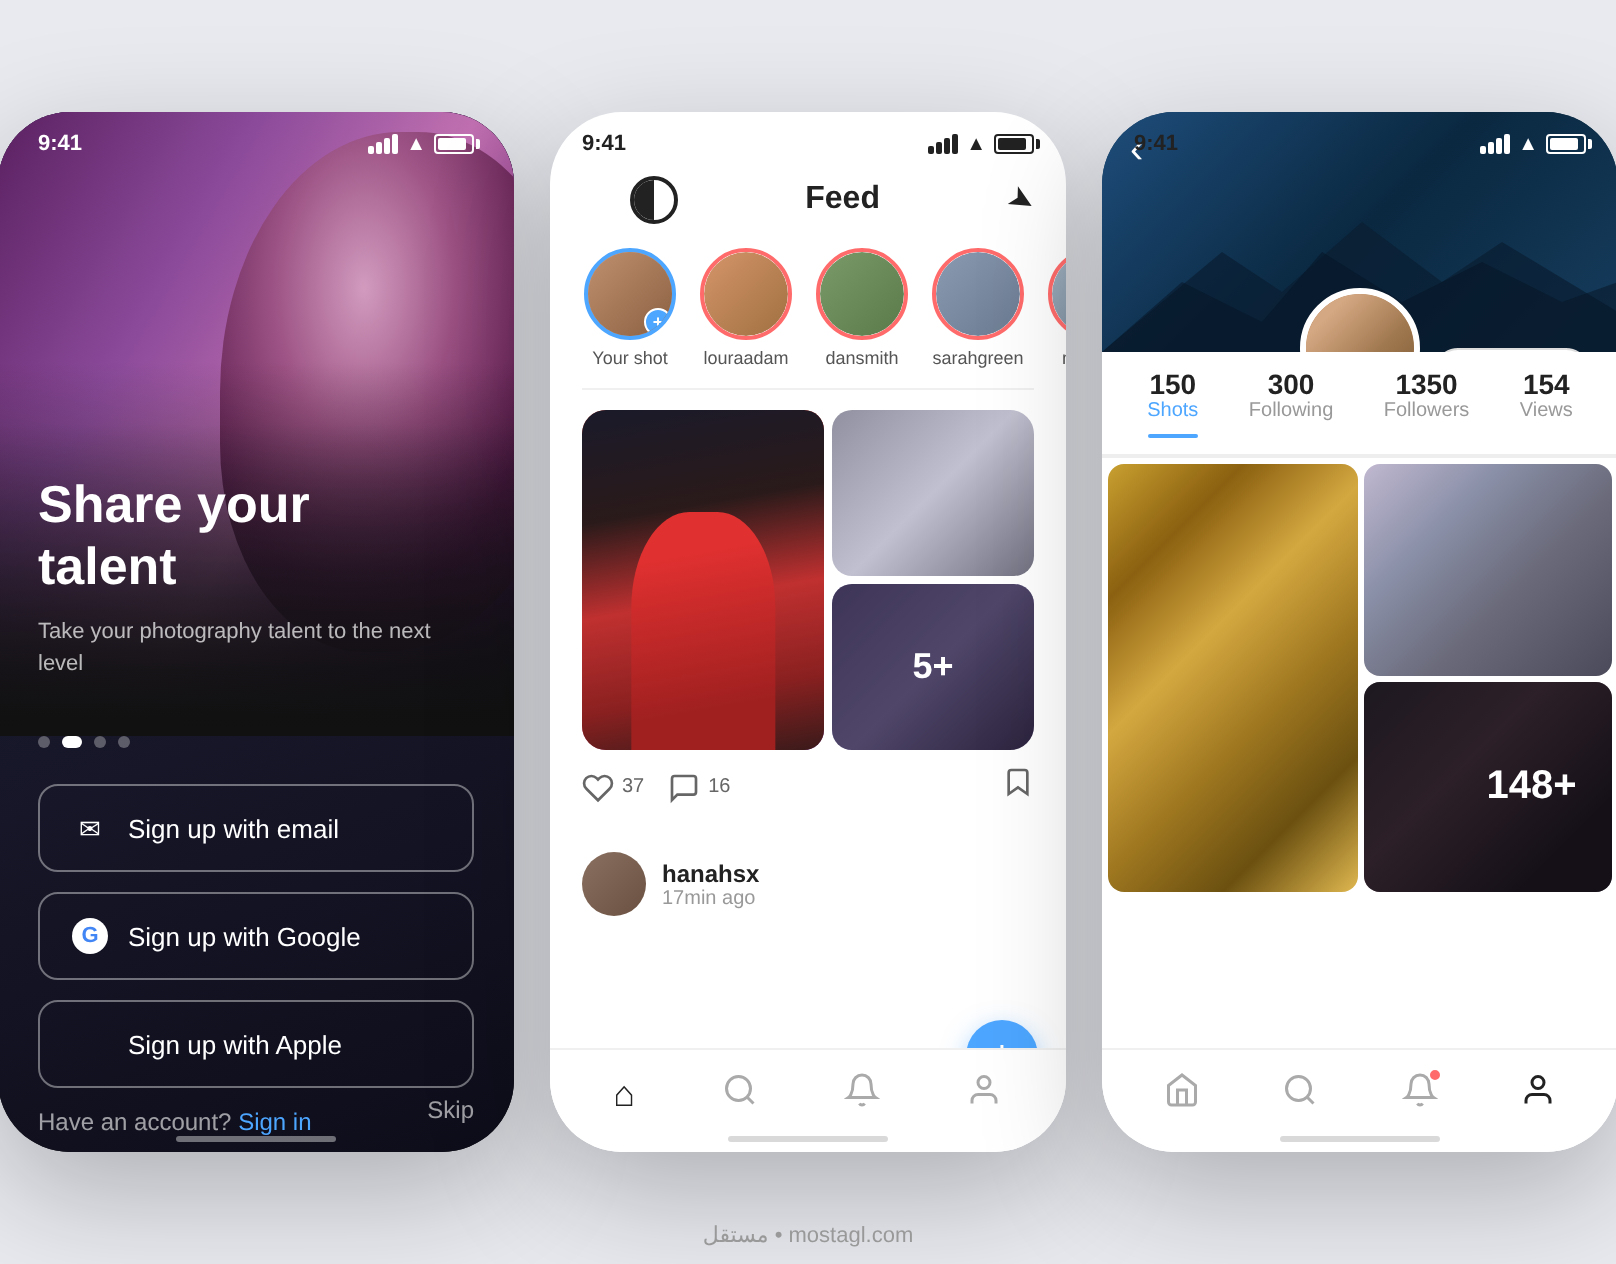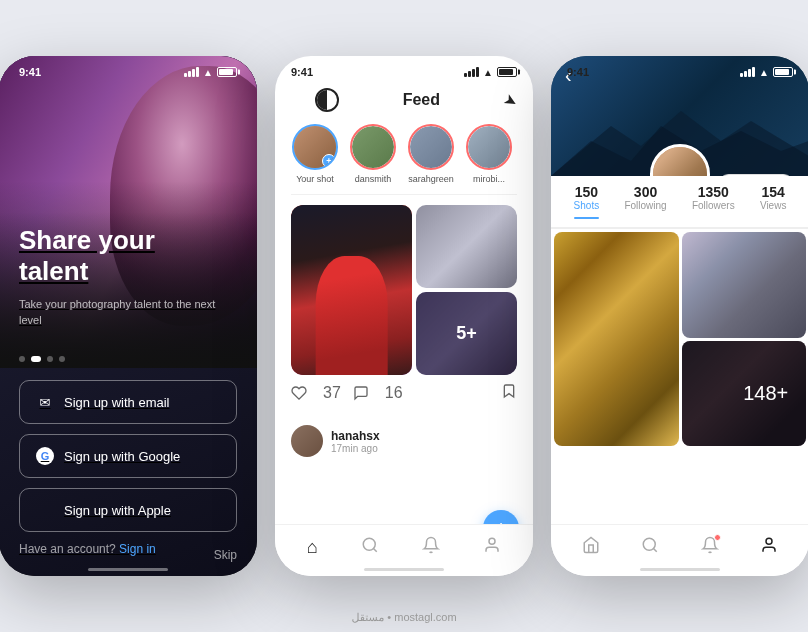--- a/index.html
+++ b/index.html
@@ -59,22 +59,21 @@
     }
     .phone-1-person::after {
       content: '';
       position: absolute;
       bottom: 0; left: 0; right: 0; height: 60%;
       background: linear-gradient(to bottom, transparent, #111);
     }
     .phone-1-content {
       position: absolute;
       bottom: 0; left: 0; right: 0;
-      padding: 0 20px 20px;
-      text-decoration: underline;
+      padding: 0 20px 8px;
     }
     .phone-1-status {
       position: absolute;
       top: 0; left: 0; right: 0;
       padding: 10px 20px 4px;
       display: flex;
       justify-content: space-between;
       align-items: center;
       font-size: 11px;
       font-weight: 600;
@@ -238,22 +237,22 @@
       font-size: 18px;
       font-weight: 700;
     }
     .post-actions {
       display: flex;
       align-items: center;
       gap: 12px;
       padding: 8px 0;
     }
     .action-btn {
-      display: flex; align-items: center; gap: 16px;
-      color: #666; font-size: 16px; text-align: center;
+      display: flex; align-items: center; gap: 4px;
+      color: #666; font-size: 10px; text-align: center;
     }
     .action-btn svg { width: 16px; height: 16px; }
     .bookmark-btn { margin-left: auto; color: #666; }
 
     
     .img-person1 { background: linear-gradient(135deg, #c0392b 20%, #e74c3c 40%, #8e44ad 80%); }
 
     
     .bottom-nav {
       position: absolute;
@@ -388,21 +387,21 @@
     .grid-img-1 { background: linear-gradient(135deg, #c9a85a 0%, #8b6914 30%, #d4a84b 60%, #a07820 100%); }
     .grid-img-2 { background: linear-gradient(135deg, #8b7355 0%, #c0a882 50%, #6b5a3e 100%); }
     .grid-img-3 { background: linear-gradient(135deg, #2c2c2c 0%, #4a4a4a 50%, #1a1a1a 100%); }
     .grid-count {
       position: absolute;
       inset: 0;
       background: rgba(0,0,0,0.5);
       display: flex; align-items: center; justify-content: center;
       color: #fff;
       font-size: 20px;
-      font-weight: 400;
+      font-weight: 700;
       padding-left: 44px;
     }
 
     
     .av-face-1 { background: linear-gradient(135deg, #d4956a 20%, #b07a50 80%); }
 
     
     .cover-mountain-svg {
       position: absolute;
       bottom: 0;
@@ -531,20 +530,26 @@
       <div class="stories-row">
         <div class="story-item">
           <div class="story-avatar av-face-1" style="border:2px solid #4da6ff;position:relative;">
             <div style="width:100%;height:100%;border-radius:50%;background:linear-gradient(135deg,#c09070,#8a6040);"></div>
             <div class="story-add">+</div>
           </div>
           <span class="story-name">Your shot</span>
         </div>
         <div class="story-item">
           <div class="story-avatar" style="border:2px solid #ff6b6b;">
+            <div style="width:100%;height:100%;border-radius:50%;background:linear-gradient(135deg,#d4956a,#a07040);"></div>
+          </div>
+          <span class="story-name">louraadam</span>
+        </div>
+        <div class="story-item">
+          <div class="story-avatar" style="border:2px solid #ff6b6b;">
             <div style="width:100%;height:100%;border-radius:50%;background:linear-gradient(135deg,#7a9a6a,#5a7a4a);"></div>
           </div>
           <span class="story-name">dansmith</span>
         </div>
         <div class="story-item">
           <div class="story-avatar" style="border:2px solid #ff6b6b;">
             <div style="width:100%;height:100%;border-radius:50%;background:linear-gradient(135deg,#8a9ab0,#6a7a90);"></div>
           </div>
           <span class="story-name">sarahgreen</span>
         </div>

